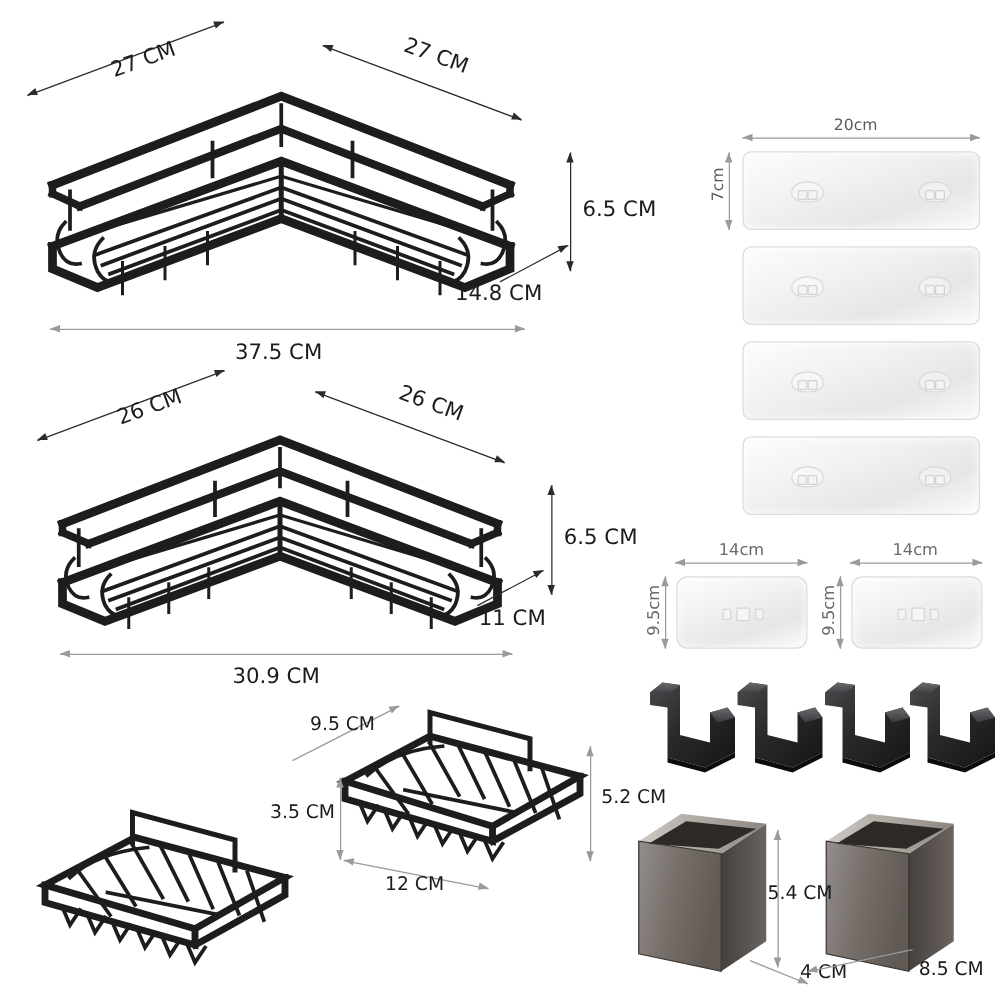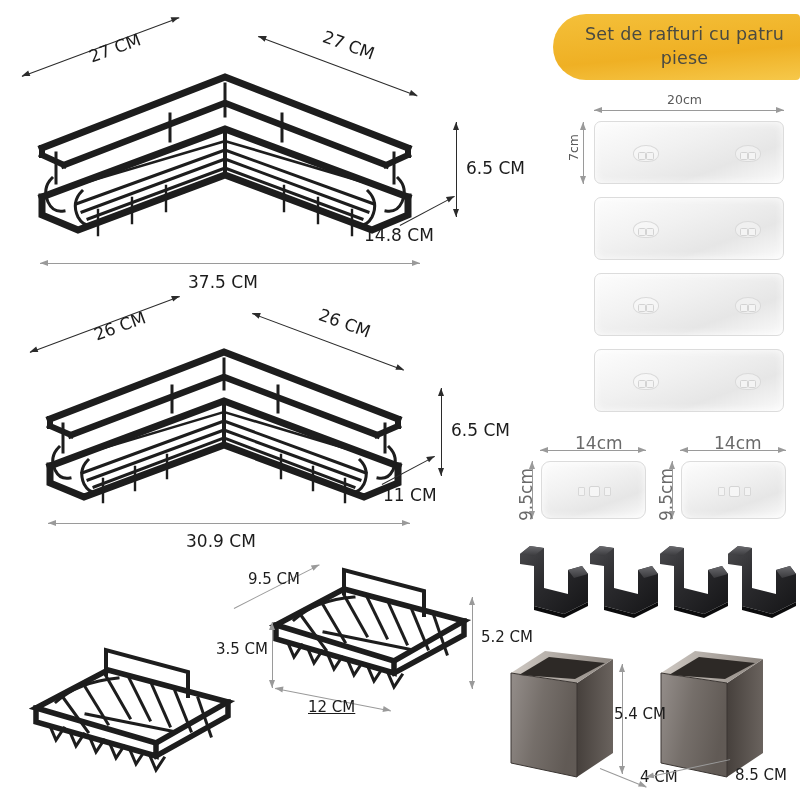--- a/index.html
+++ b/index.html
@@ -36,21 +36,21 @@
   
   .dim {
     position:absolute;
     font-family:"DejaVu Sans", sans-serif;
     color:#1c1c1c;
     white-space:nowrap;
   }
   .dim-lg { font-size:17px; }
   .dim-md { font-size:15px; }
   .dim-sm { font-size:12.5px; color:#5a5a5a; }
-  .dim-xs { font-size:17px; color:#6a6a6a; }
+  .dim-xs { font-size:13px; color:#6a6a6a; }
   .vert { writing-mode:vertical-rl; transform:rotate(180deg); }
 
   
   .arrow {
     position:absolute;
     background:#2b2b2b;
     height:1.4px;
     transform-origin:left center;
   }
   .arrow.light { background:#9a9a9a; height:1.1px; }
@@ -122,23 +122,20 @@
   .pad-sm-dot s {
     width:11px;height:11px;border:1px solid #d5d5d5;border-radius:2px;
     background:#f6f6f6;display:block;
   }
 </style>
 </head>
 <body>
 
 <div id="page">
 
-  <div class="banner">
-    <div class="banner-text">Set de rafturi cu patru piese</div>
-  </div>
 
   <svg class="art" style="left:20px;top:55px;" width="420" height="200" viewBox="0 0 420 200">
     <g fill="none" stroke="#1d1d1d" stroke-linecap="square">
 
       <path d="M22 93 L205 22 L388 93" stroke-width="7"></path>
 
       <path d="M44 110 L205 48 L366 110" stroke-width="6.5"></path>
 
       <path d="M22 93 L22 100 M388 93 L388 100" stroke-width="6"></path>
       <path d="M22 100 L44 110 M388 100 L366 110" stroke-width="6"></path>
@@ -282,21 +279,21 @@
     </g>
   </svg>
 
   <div class="arrow light end-only" style="left:234px; top:608px; width:96px; transform:rotate(-27deg);"></div>
   <div class="dim dim-md" style="left:248px; top:570px;">9.5 CM</div>
 
   <div class="arrow vline light" style="left:272px; top:622px; height:66px;"></div>
   <div class="dim dim-md" style="left:216px; top:640px;">3.5 CM</div>
 
   <div class="arrow light" style="left:275px; top:688px; width:118px; transform:rotate(11deg);"></div>
-  <div class="dim dim-md" style="left:308px; top:698px;text-decoration:underline;">12 CM</div>
+  <div class="dim dim-md" style="left:308px; top:698px;">12 CM</div>
 
   <div class="arrow vline light" style="left:472px; top:597px; height:92px;"></div>
   <div class="dim dim-md" style="left:481px; top:628px;">5.2 CM</div>
 
   <div class="arrow light" style="left:594px; top:110px; width:190px;"></div>
   <div class="dim dim-sm" style="left:667px; top:92px;">20cm</div>
 
   <div class="arrow vline light" style="left:583px; top:122px; height:62px;"></div>
   <div class="dim dim-sm vert" style="left:566px; top:134px;">7cm</div>
 

